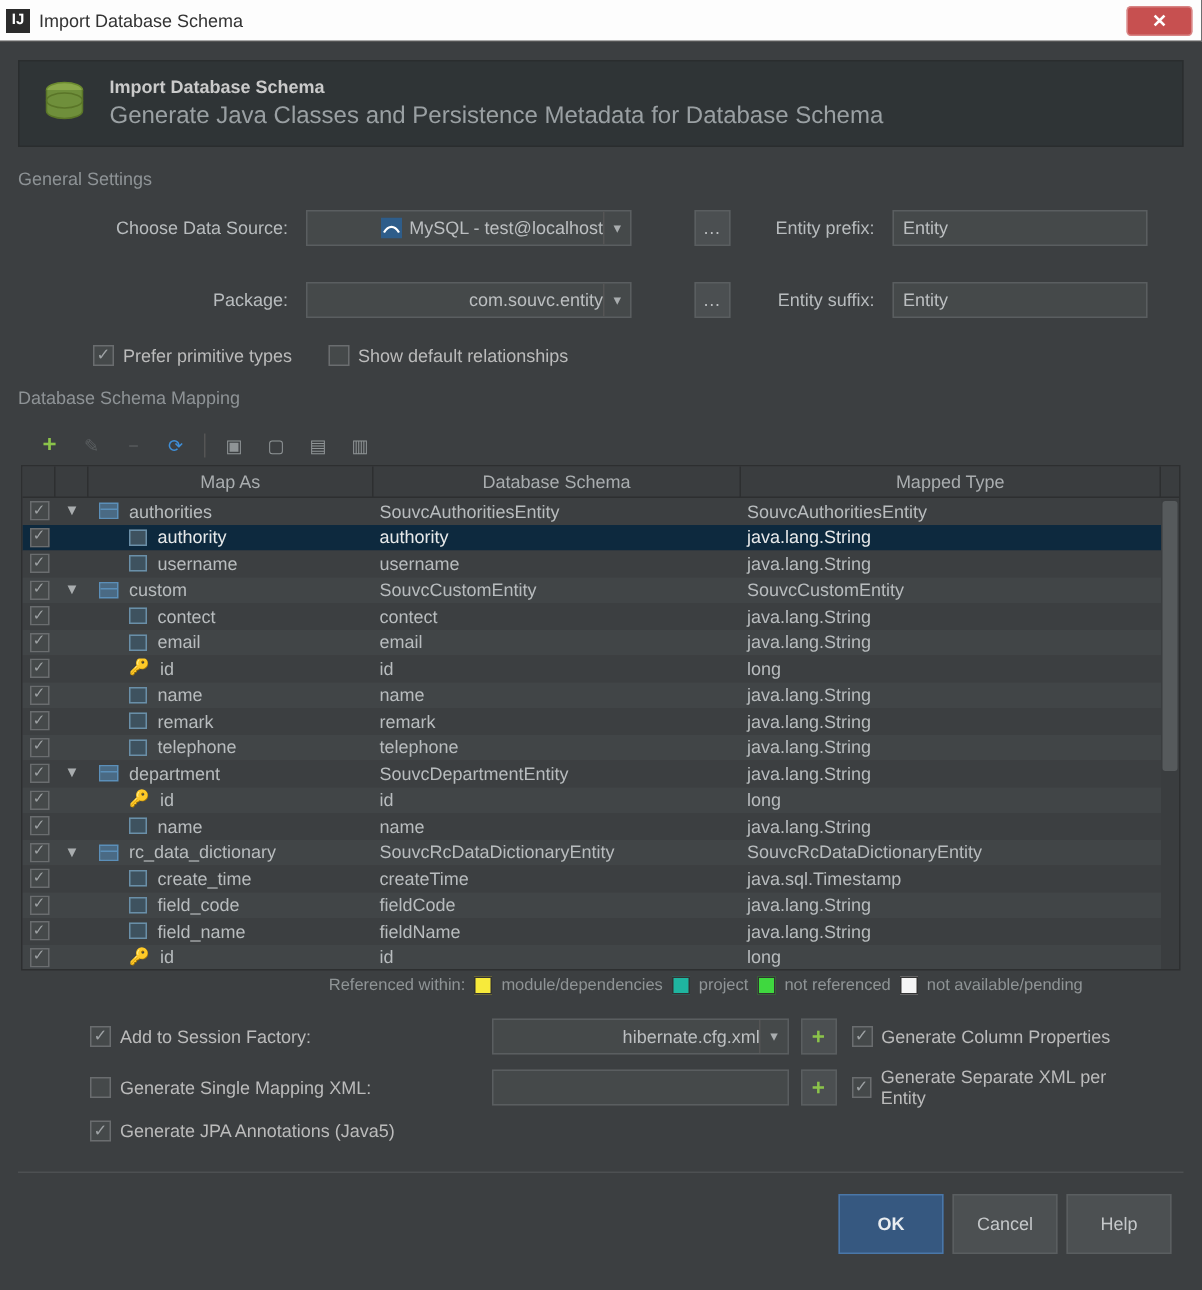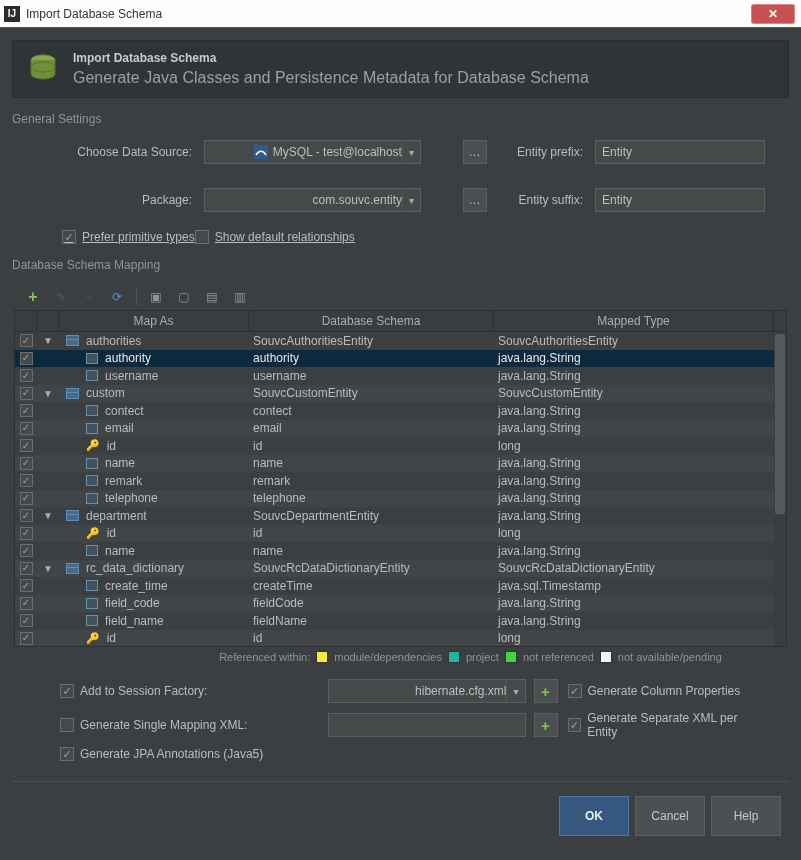--- a/index.html
+++ b/index.html
@@ -23,21 +23,21 @@
 
 
 .grid { display: grid; grid-template-columns: 160px 1fr 26px 26px 90px 170px; gap: 24px 8px; align-items: center; padding: 4px 24px 0 24px; }
 .grid .label { text-align: right; color: #b8bcbe; padding-right: 4px; }
 .combo, .textfield { background: #45494a; border: 1px solid #5a5e60; height: 24px; display: flex; align-items: center; padding: 0 6px; color: #bcbfc1; }
 .combo { justify-content: flex-end; }
 .combo .arrow { color: #a9adaf; font-size: 10px; padding-left: 6px; border-left: 1px solid #555; height:100%; display:flex; align-items:center; }
 .mini-btn { width: 24px; height: 24px; background: #4b4f51; border: 1px solid #5a5e60; display: flex; align-items: center; justify-content: center; color: #bcbfc1; cursor: pointer; }
 .dots { letter-spacing: 1px; }
 
-.checkrow { display: flex; padding: 8px 24px 0 50px; align-items: center; text-decoration: underline; }
+.checkrow { display: flex; gap: 24px; padding: 8px 24px 0 50px; align-items: center; }
 .check { display: flex; align-items: center; gap: 6px; }
 .checkbox { width: 14px; height: 14px; background: #45494a; border: 1px solid #6a6d6f; display:flex; align-items:center; justify-content:center; }
 .checkbox.checked::after { content:"✓"; color: #9fa3a5; font-size: 11px; line-height: 1; }
 
 
 .toolbar { display:flex; gap:10px; align-items:center; padding: 6px 4px 4px 12px; }
 .toolbar .tbtn { width:18px; height:18px; display:flex; align-items:center; justify-content:center; color:#8f9496; cursor:pointer; }
 .toolbar .tbtn.green { color:#8bc34a; font-weight:bold; font-size:16px; }
 .toolbar .tbtn.refresh { color:#3f8fd8; }
 .toolbar .tbtn.disabled { color:#5a5e60; }

